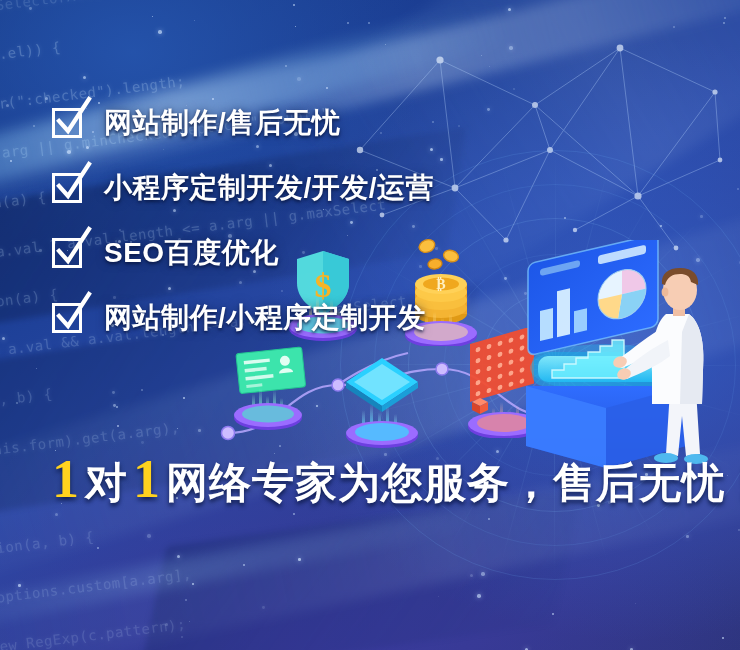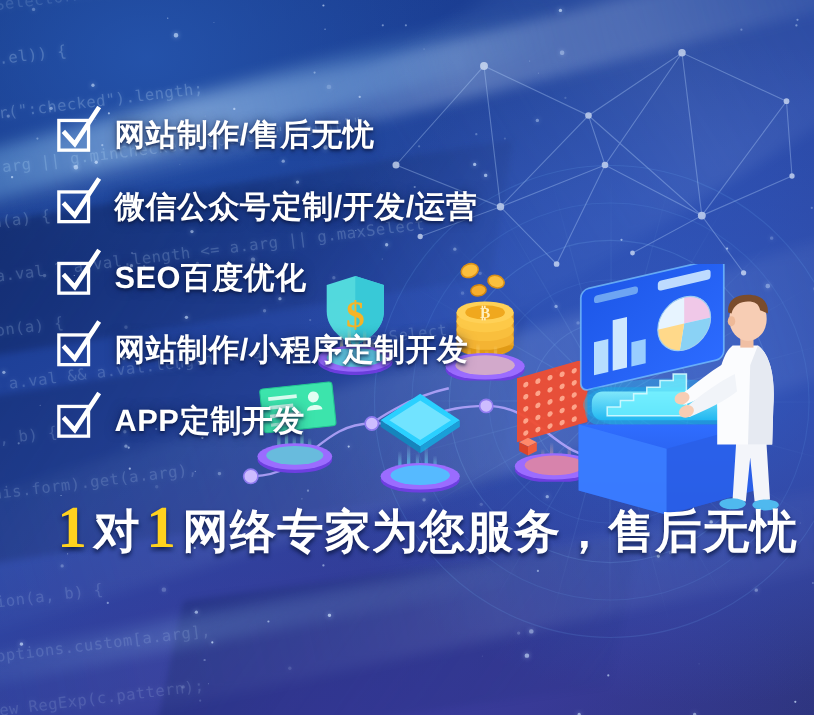--- a/index.html
+++ b/index.html
@@ -705,46 +705,38 @@
           </svg>
       </span>
       <span class="row-label">网站制作/售后无忧</span>
     </div>
     <div class="row">
       <span class="cb">
         <svg viewBox="0 0 40 44">
             <path d="M5 24 L14 34 L35 2" fill="none" stroke="#ffffff" stroke-width="4.2" stroke-linecap="square"></path>
           </svg>
       </span>
-      <span class="row-label">微信公众号定制/开发/运营</span>
+      <span class="row-label">小程序定制开发/开发/运营</span>
     </div>
     <div class="row">
       <span class="cb">
         <svg viewBox="0 0 40 44">
             <path d="M5 24 L14 34 L35 2" fill="none" stroke="#ffffff" stroke-width="4.2" stroke-linecap="square"></path>
           </svg>
       </span>
       <span class="row-label">SEO百度优化</span>
     </div>
     <div class="row">
       <span class="cb">
         <svg viewBox="0 0 40 44">
             <path d="M5 24 L14 34 L35 2" fill="none" stroke="#ffffff" stroke-width="4.2" stroke-linecap="square"></path>
           </svg>
       </span>
       <span class="row-label">网站制作/小程序定制开发</span>
     </div>
-    <div class="row">
-      <span class="cb">
-        <svg viewBox="0 0 40 44">
-            <path d="M5 24 L14 34 L35 2" fill="none" stroke="#ffffff" stroke-width="4.2" stroke-linecap="square"></path>
-          </svg>
-      </span>
-      <span class="row-label">APP定制开发</span>
-    </div>
   </div>
 
   <div id="headline">
     <span class="num">1</span>
     <span class="wd">对</span>
     <span class="num">1</span>
     <span class="tail">网络专家为您服务，售后无忧！</span>
   </div>
 
 </div>

